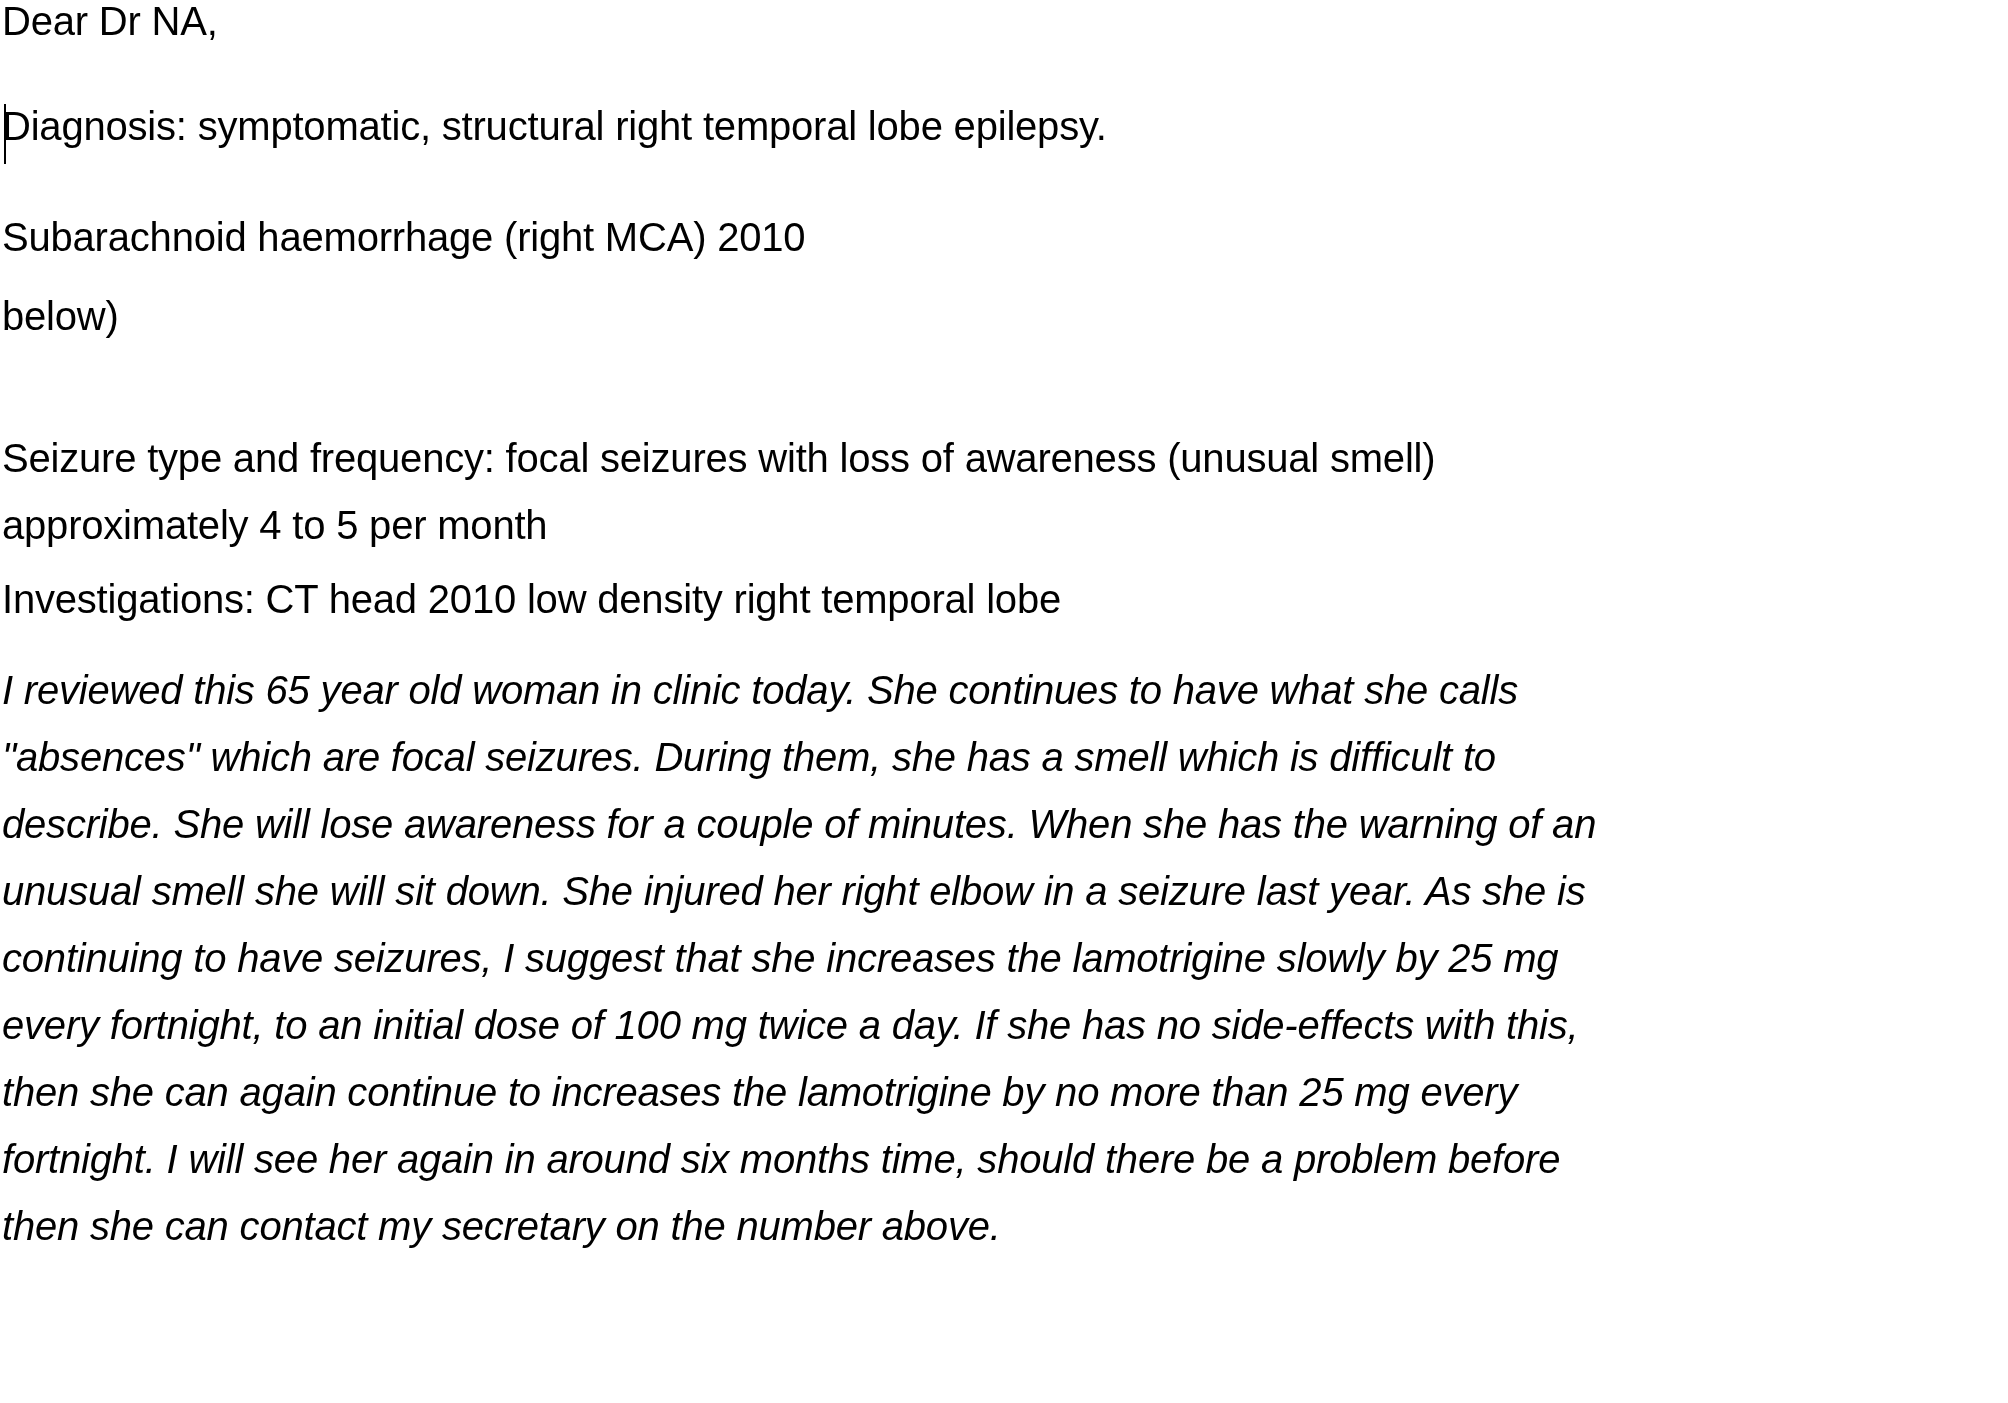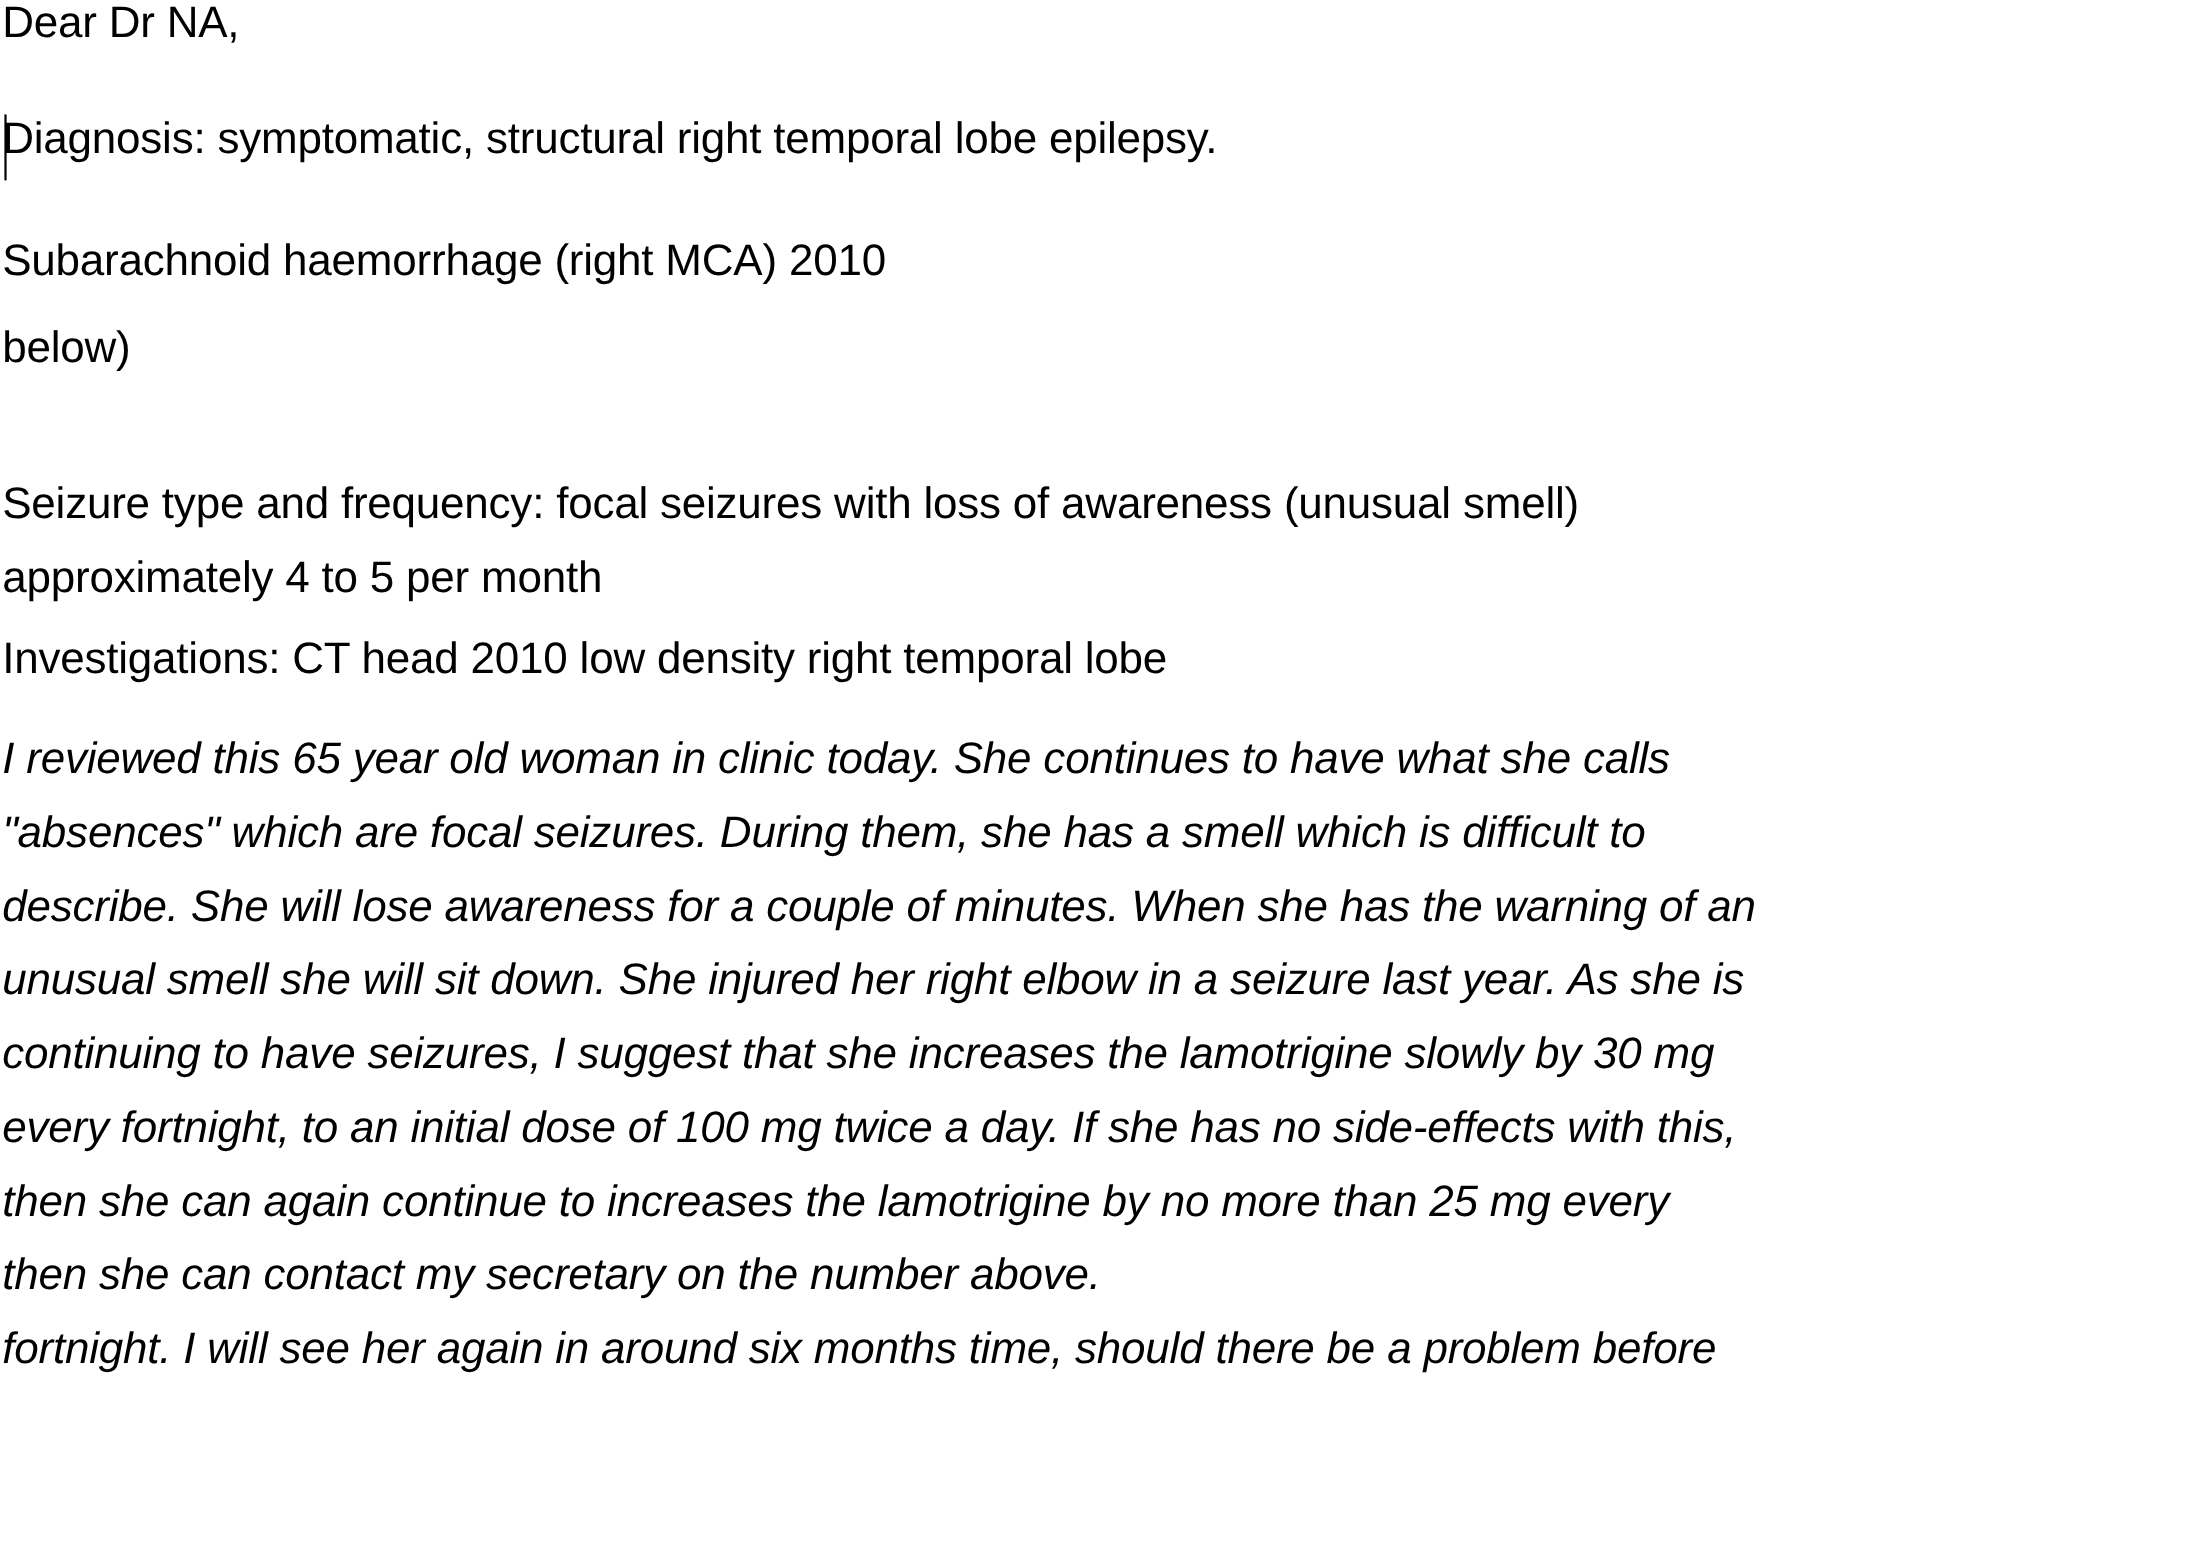--- a/index.html
+++ b/index.html
@@ -72,20 +72,20 @@
 
   <p class="para" style="top:566px;">
     <span class="line">Investigations: CT head 2010 low density right temporal lobe</span>
   </p>
 
   <p class="para" style="top:657px;font-style:italic;">
     <span class="line">I reviewed this 65 year old woman in clinic today. She continues to have what she calls</span>
     <span class="line">"absences" which are focal seizures. During them, she has a smell which is difficult to</span>
     <span class="line">describe. She will lose awareness for a couple of minutes. When she has the warning of an</span>
     <span class="line">unusual smell she will sit down. She injured her right elbow in a seizure last year. As she is</span>
-    <span class="line">continuing to have seizures, I suggest that she increases the lamotrigine slowly by 30 mg</span>
+    <span class="line">continuing to have seizures, I suggest that she increases the lamotrigine slowly by 25 mg</span>
     <span class="line">every fortnight, to an initial dose of 100 mg twice a day. If she has no side-effects with this,</span>
     <span class="line">then she can again continue to increases the lamotrigine by no more than 25 mg every</span>
+    <span class="line">fortnight. I will see her again in around six months time, should there be a problem before</span>
     <span class="line">then she can contact my secretary on the number above.</span>
-    <span class="line">fortnight. I will see her again in around six months time, should there be a problem before</span>
   </p>
 
 </div>
 
 </body></html>

